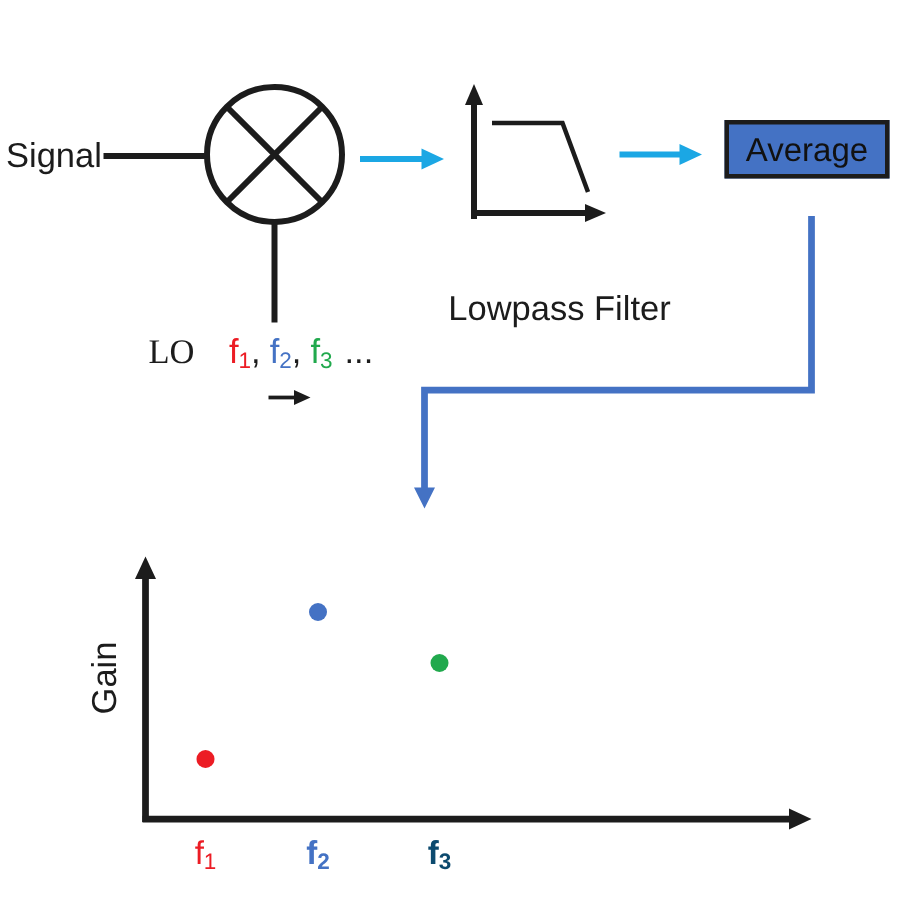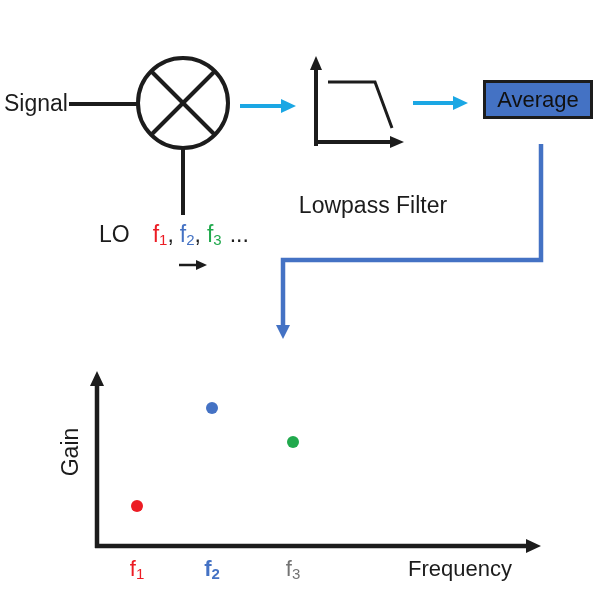--- a/index.html
+++ b/index.html
@@ -24,21 +24,21 @@
   .avg-box {
     position: absolute;
     left: 483px; top: 80px;
     width: 110px; height: 39px;
     box-sizing: border-box;
     border: 3px solid;
     display: flex; align-items: center; justify-content: center;
     font-size: 22px;
   }
   .lo-line { left: 99px; top: 221px; }
-  .lo-line .lo-word { margin-right: 23px; }
+  .lo-line .lo-word { margin-right: 23px; font-family: Liberation Serif, serif; }
   .lo-line .sep { color: #1c1c1c; margin-right: 6px; }
   .lo-line .ellipsis { margin-left: 8px; color: #1c1c1c; }
   sub { font-size: 15px; line-height: 0; vertical-align: -3px; }
   .tick {
     position: absolute;
     top: 556px;
     transform: translateX(-50%);
     font-size: 22px;
   }
   .gain-label {
@@ -118,22 +118,21 @@
     <span style="color: rgb(17, 17, 17);">Average</span>
   </div>
 
   <div class="lbl lo-line">
     <span class="lo-word">LO</span><span style="color: rgb(236, 28, 36);"><span>f</span><sub>1</sub></span><span class="sep">,</span><span style="color: rgb(68, 114, 196);"><span>f</span><sub>2</sub></span><span class="sep">,</span><span style="color: rgb(33, 169, 77);"><span>f</span><sub>3</sub></span><span class="ellipsis">...</span>
   </div>
 
 
   <div class="gain-label">Gain</div>
 
-  <div class="lbl" style="left:408px; top:556px; font-size:22px;">Frequency</div>
 
   <div class="tick" style="left: 137px; color: rgb(236, 28, 36); text-align: right;"><span>f</span><sub>1</sub></div>
   <div class="tick" style="left: 212px; color: rgb(68, 114, 196); font-weight: bold;"><span>f</span><sub>2</sub></div>
-  <div class="tick" style="left: 293px; color: #737373;"><span>f</span><sub>3</sub></div>
+  <div class="tick" style="left: 293px; color: #0c4a6e; font-weight: bold;"><span>f</span><sub>3</sub></div>
 
 <div class="dot" style="left: 131px; top: 500.21px; background: rgb(236, 28, 36);"></div>
     <div class="dot" style="left: 206px; top: 401.6px; background: rgb(68, 114, 196);"></div>
     <div class="dot" style="left: 287px; top: 436.2px; background: rgb(33, 169, 77);"></div>
   </div>
 
 </body></html>

